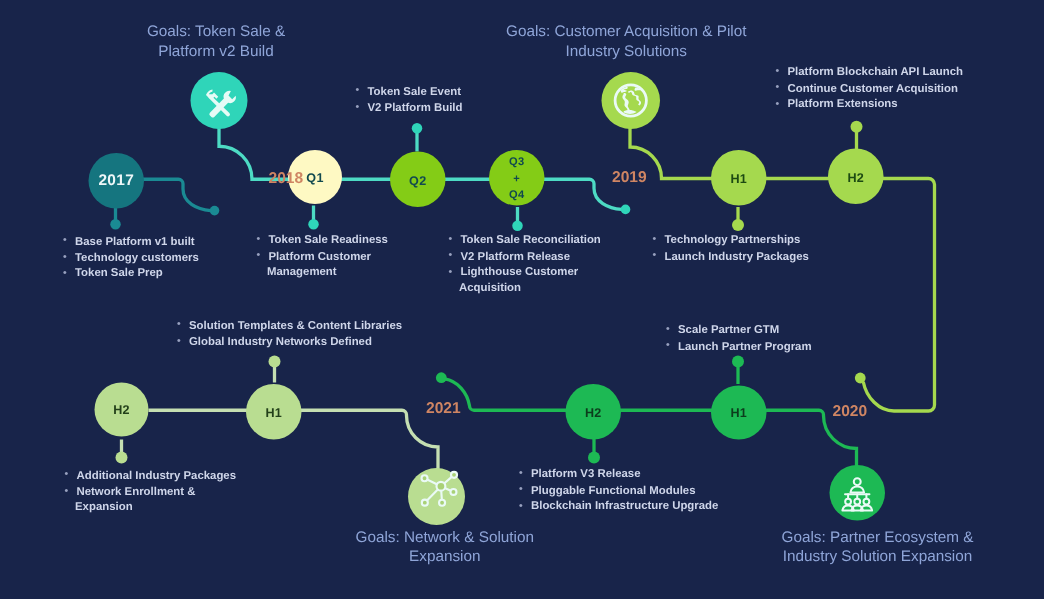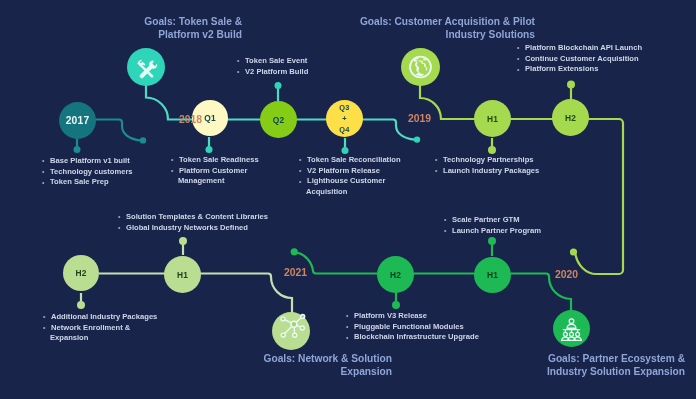--- a/index.html
+++ b/index.html
@@ -1,42 +1,42 @@
 <!DOCTYPE html>
 <html><head>
 <meta charset="utf-8">
 <style>
   html,body{margin:0;padding:0;}
   body{width:696px;height:399px;background:#18244a;font-family:"Liberation Sans",sans-serif;overflow:hidden;}
   #root{position:relative;width:696px;height:399px;background:#18244a;}
   svg#wires{position:absolute;left:0;top:0;width:696px;height:399px;}
   .node{position:absolute;border-radius:50%;display:flex;align-items:center;justify-content:center;
         font-weight:bold;letter-spacing:.2px;}
-  .goal{position:absolute;color:#8fa5d8;font-weight:bold;font-size:10.2px;line-height:13.2px;text-align:right;}
+  .goal{position:absolute;color:#8fa5d8;font-weight:normal;font-size:10.2px;line-height:13.2px;text-align:center;}
   .blist{position:absolute;color:#cfd6ea;font-size:7.6px;line-height:10.7px;font-weight:bold;white-space:nowrap;}
   .blist div{position:relative;padding-left:8px;}
   .blist div:before{content:"\2022";position:absolute;left:0px;top:0.2px;font-size:7px;line-height:10.7px;color:#98a1bf;}
   .year{position:absolute;color:#cf8563;font-weight:bold;font-size:10.4px;}
   .icon{position:absolute;border-radius:50%;display:flex;align-items:center;justify-content:center;}
   .w-teal-dark{stroke:#1a8a93;stroke-width:2.2;}
   .f-teal-dark{fill:#1a8a93;}
   .w-teal{stroke:#4ddbc4;stroke-width:2.2;}
   .f-teal{fill:#2fd5b9;}
   .w-green{stroke:#a5d94e;stroke-width:2.2;}
   .f-green{fill:#a5d94e;}
   .w-green-pale{stroke:#c5dfb2;stroke-width:2.2;}
   .f-green-pale{fill:#b9dd91;}
   .w-green-bright{stroke:#1db954;stroke-width:2.2;}
   .f-green-bright{fill:#1db954;}
 
   
   .n-2017{left:59px;top:102px;width:37px;height:37px;background:#15757f;color:#eef7f8;font-size:10.3px;}
   .n-q1{left:192px;top:100px;width:36px;height:36px;background:#fef9c3;color:#11494f;font-size:8.4px;}
   .n-q2{left:260px;top:101px;width:37px;height:37px;background:#84cc16;color:#11494f;font-size:8.4px;}
-  .n-q3q4{left:326px;top:100px;width:37px;height:37px;background:#fde047;color:#11494f;font-size:7.4px;flex-direction:column;line-height:11px;}
+  .n-q3q4{left:326px;top:100px;width:37px;height:37px;background:#84cc16;color:#11494f;font-size:7.4px;flex-direction:column;line-height:11px;}
   .n-h1a{left:474px;top:100px;width:37px;height:37px;background:#a5d94e;color:#1c4a12;font-size:8.4px;}
   .n-h2a{left:552px;top:99px;width:37px;height:37px;background:#a5d94e;color:#1c4a12;font-size:8.4px;}
   .n-h2bl{left:63px;top:255px;width:36px;height:36px;background:#b9dd91;color:#23401a;font-size:8.4px;}
   .n-h1bl{left:164px;top:256px;width:37px;height:37px;background:#b9dd91;color:#23401a;font-size:8.4px;}
   .n-h2br{left:377px;top:256px;width:37px;height:37px;background:#1db954;color:#0c3d1c;font-size:8.4px;}
   .n-h1br{left:474px;top:257px;width:37px;height:36px;background:#1db954;color:#0c3d1c;font-size:8.4px;}
 
   
   .ic-tools{left:127px;top:48px;width:38px;height:38px;background:#2fd5b9;}
   .ic-globe{left:401px;top:48px;width:39px;height:38px;background:#a5d94e;}

